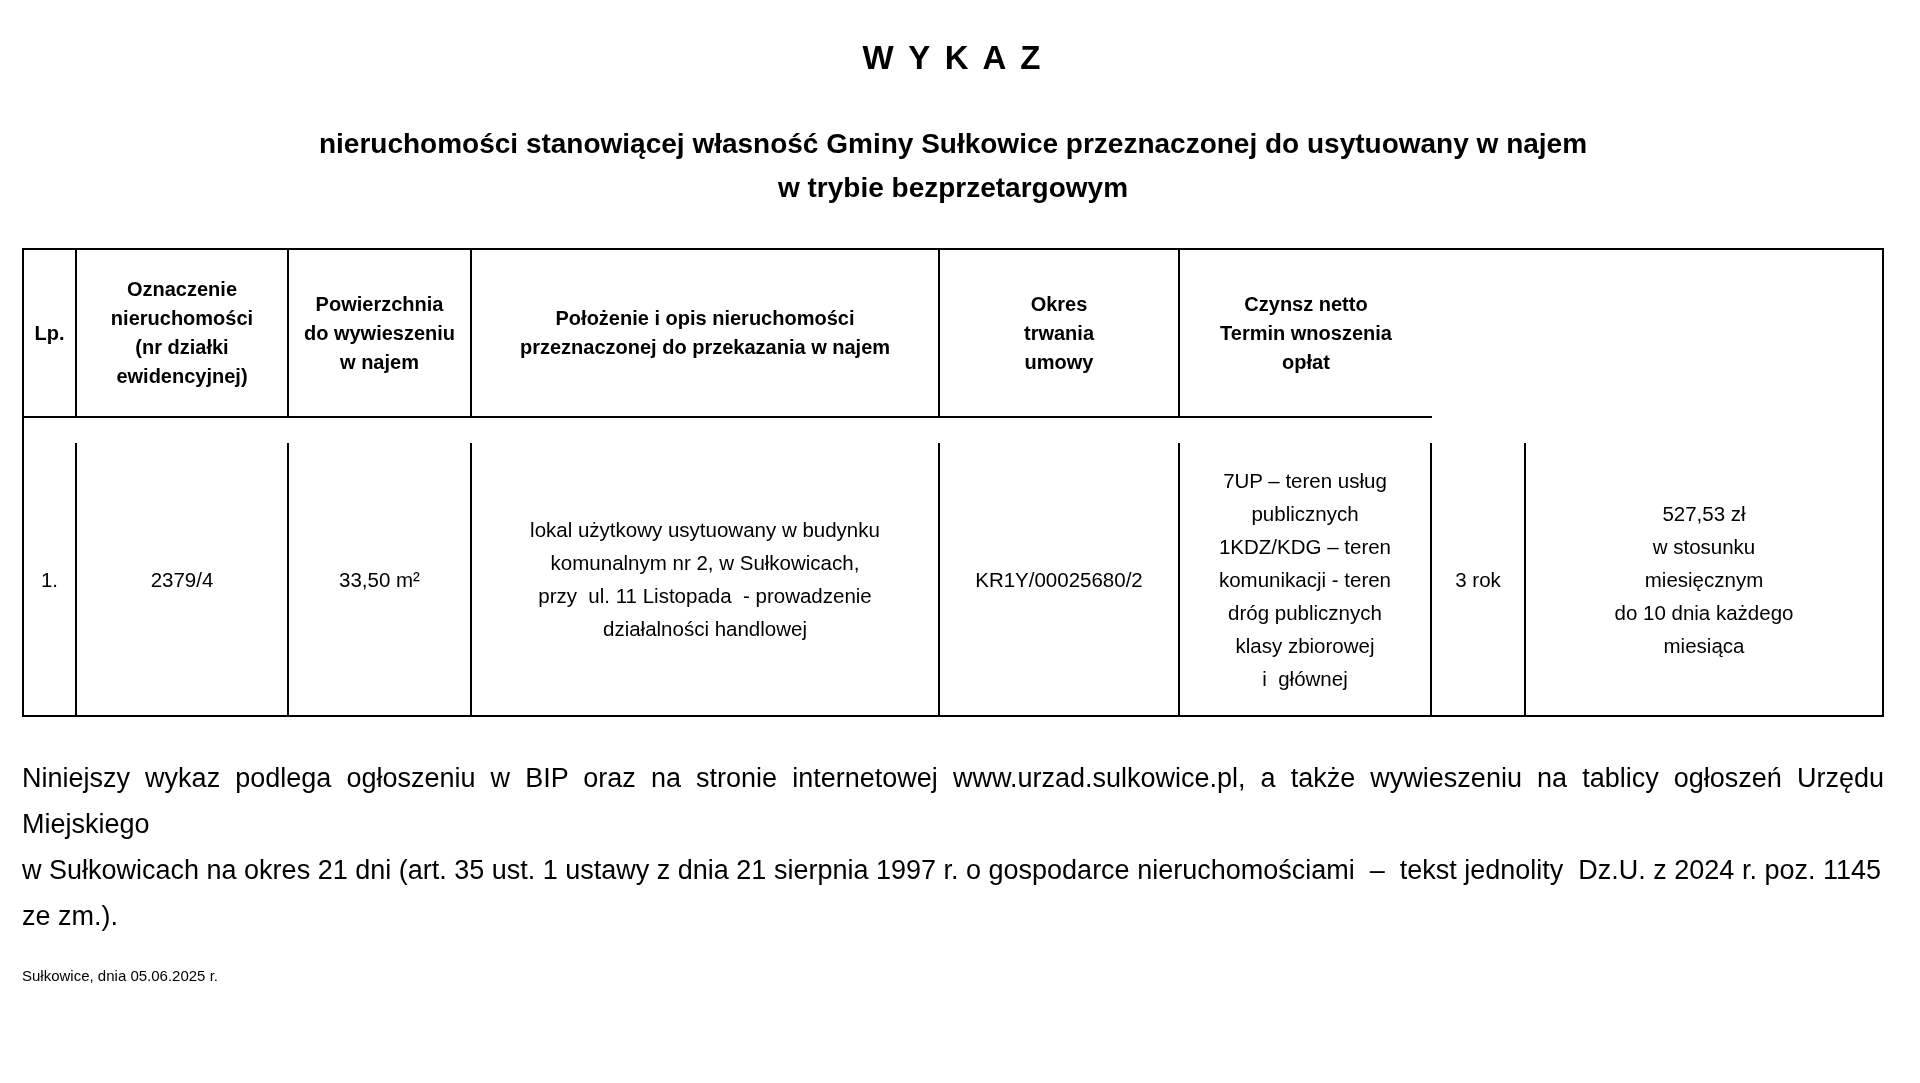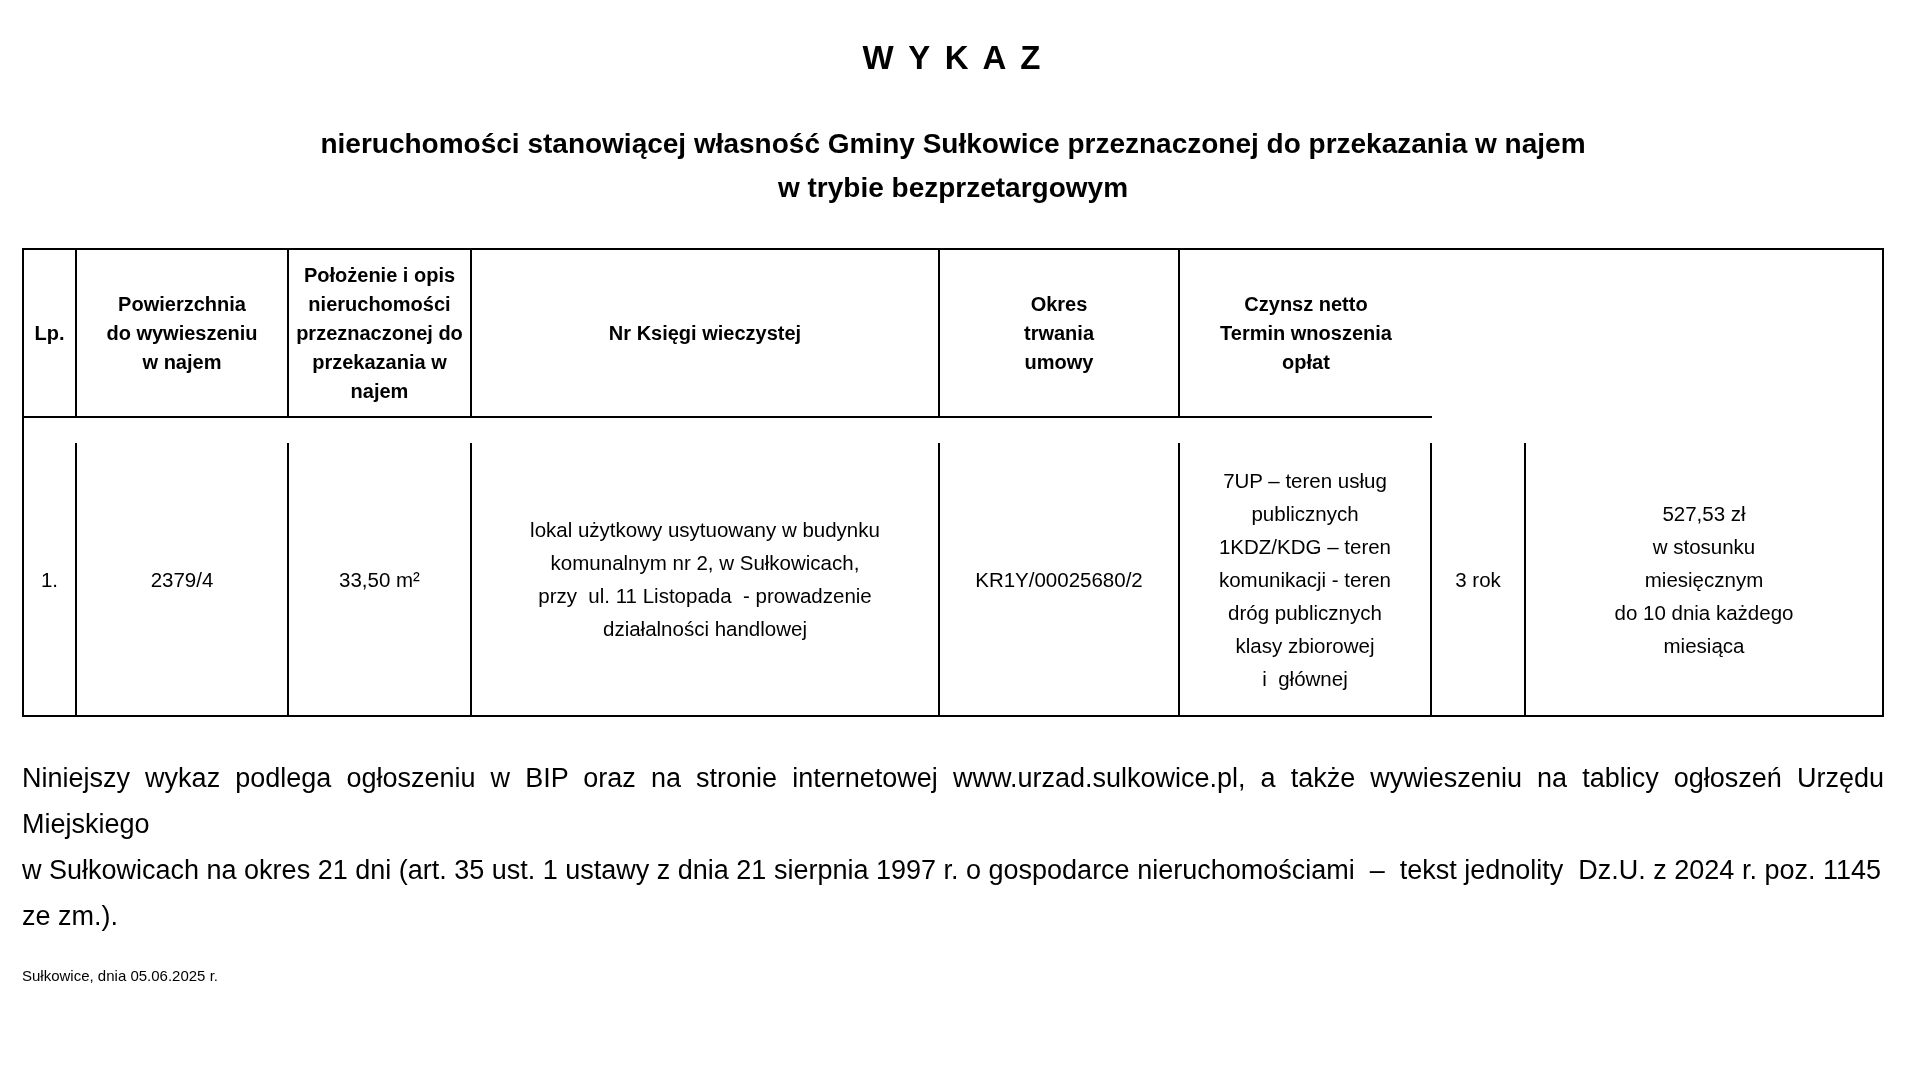--- a/index.html
+++ b/index.html
@@ -91,33 +91,36 @@
 </style>
 </head>
 <body>
 
 <div class="page">
   <div class="content">
 
     <div class="title">W Y K A Z</div>
 
     <div class="subtitle">
-      <div>nieruchomości stanowiącej własność Gminy Sułkowice przeznaczonej do przekazania w najem</div>
+      <div>nieruchomości stanowiącej własność Gminy Sułkowice przeznaczonej do usytuowany w najem</div>
       <div>w trybie bezprzetargowym</div>
     </div>
 
     <div class="tablewrap">
       <div class="tr thead">
         <div class="cell">Lp.</div>
+        <div class="cell">Oznaczenie
+nieruchomości
+(nr działki
+ewidencyjnej)</div>
         <div class="cell">Powierzchnia
 do wywieszeniu
 w najem</div>
         <div class="cell">Położenie i opis nieruchomości
 przeznaczonej do przekazania w najem</div>
-        <div class="cell">Nr Księgi wieczystej</div>
         <div class="cell">Okres
 trwania
 umowy</div>
         <div class="cell">Czynsz netto
 Termin wnoszenia
 opłat</div>
       </div>
       <div class="tr tbody">
         <div class="cell">1.</div>
         <div class="cell">2379/4</div>

